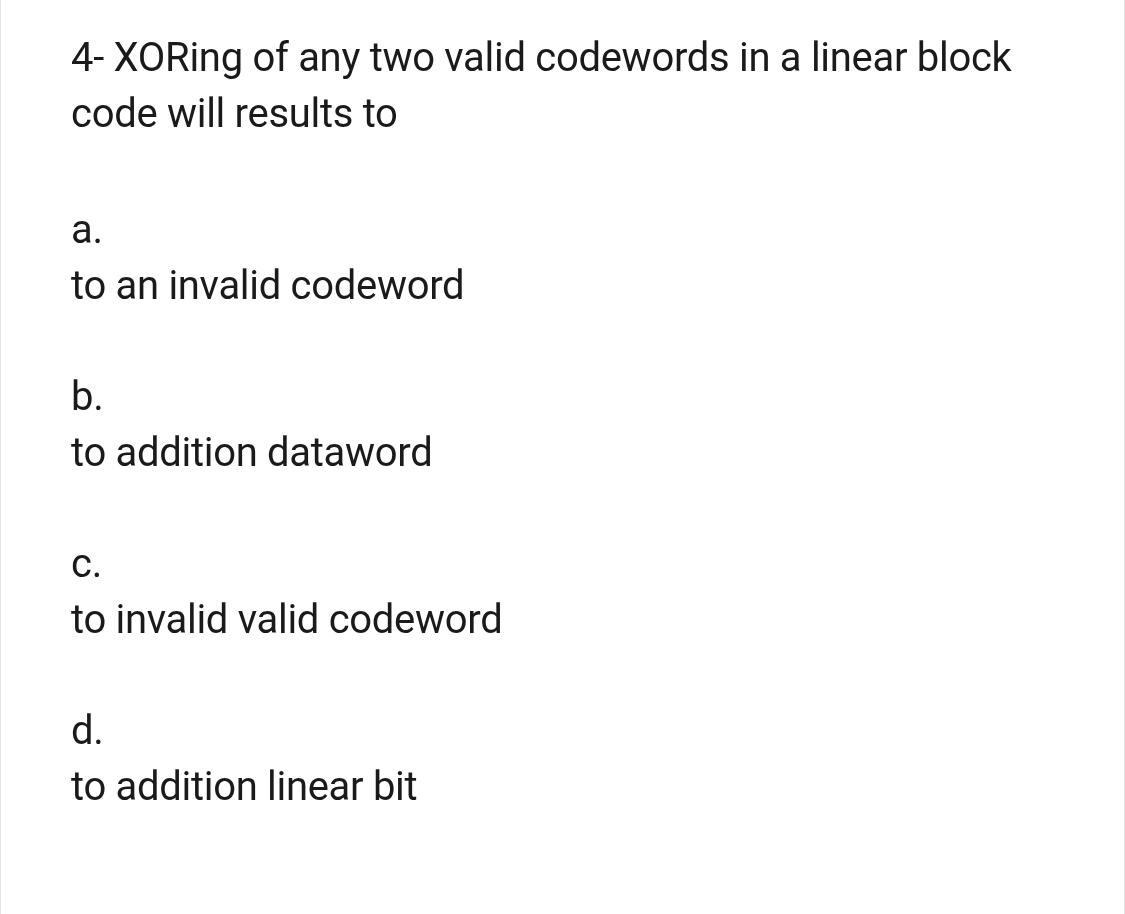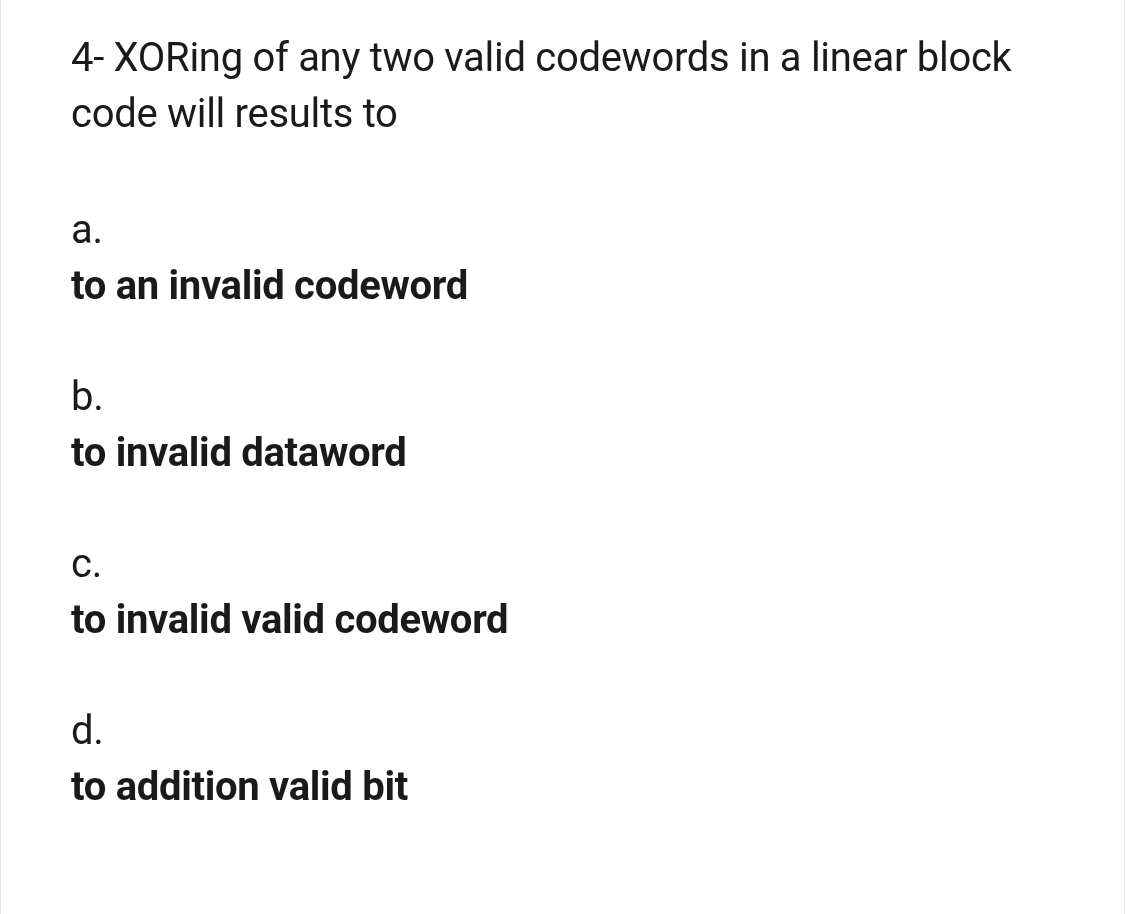--- a/index.html
+++ b/index.html
@@ -29,42 +29,42 @@
     }
     .option-letter {
       font-size: 40px;
       line-height: 1.4;
       font-weight: 400;
       letter-spacing: -0.3px;
     }
     .option-text {
       font-size: 40px;
       line-height: 1.4;
-      font-weight: 700;
+      font-weight: 400;
       letter-spacing: -0.3px;
     }
   </style>
 </head>
 <body>
 
 <div class="question-container">
   <div class="question-text">4- XORing of any two valid codewords in a linear block code will results to</div>
 
   <div class="option">
     <div class="option-letter">a.</div>
     <div class="option-text">to an invalid codeword</div>
   </div>
 
   <div class="option">
     <div class="option-letter">b.</div>
-    <div class="option-text">to invalid dataword</div>
+    <div class="option-text">to addition dataword</div>
   </div>
 
   <div class="option">
     <div class="option-letter">c.</div>
     <div class="option-text">to invalid valid codeword</div>
   </div>
 
   <div class="option">
     <div class="option-letter">d.</div>
-    <div class="option-text">to addition valid bit</div>
+    <div class="option-text">to addition linear bit</div>
   </div>
 </div>
 
 </body></html>

